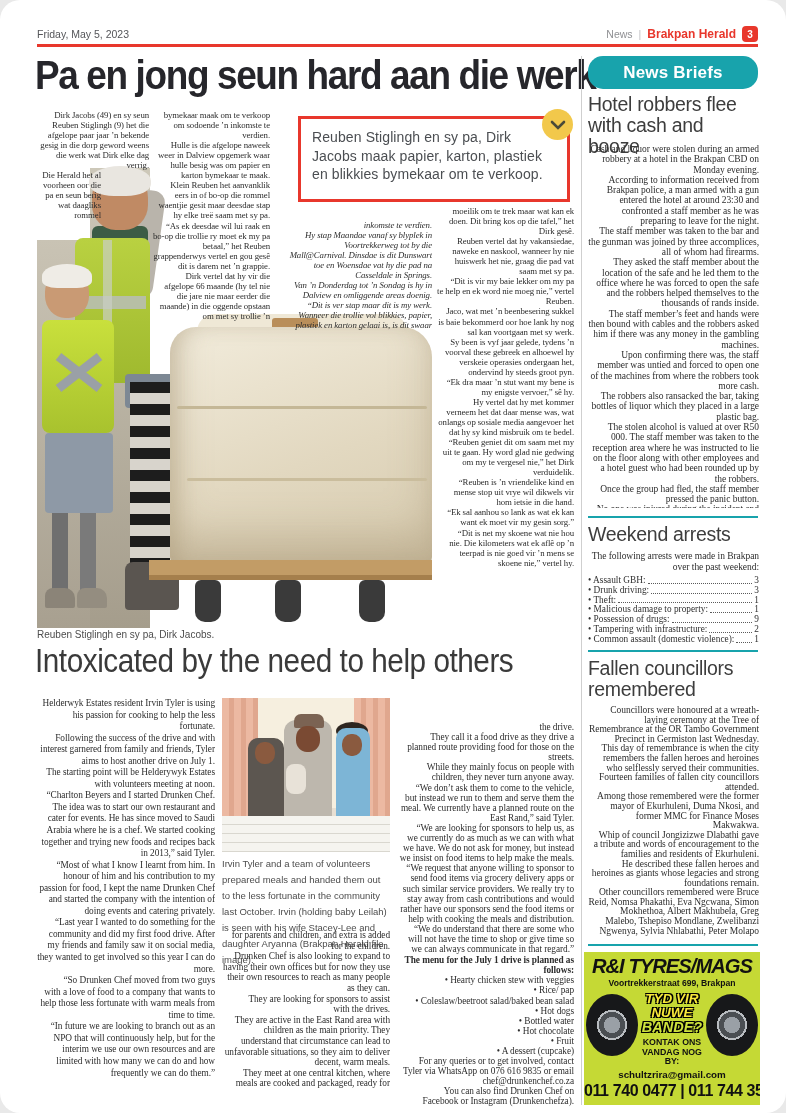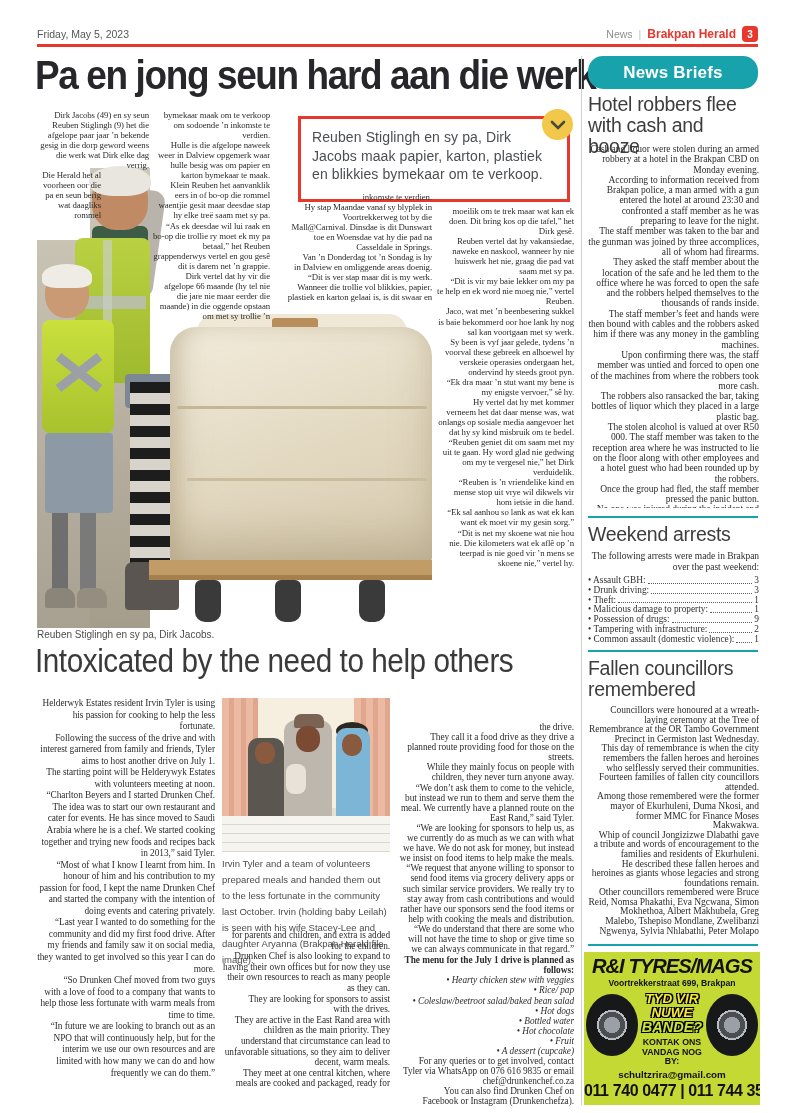--- a/index.html
+++ b/index.html
@@ -1,17 +1,17 @@
 <!DOCTYPE html>
 <html><head>
 <meta charset="utf-8">
 <style>
   html,body{margin:0;padding:0;background:#e9e9e9;}
   .page{position:relative;width:786px;height:1113px;background:#ffffff;overflow:hidden;
-        font-family:"Liberation Sans",sans-serif;color:#2f2f2f;}
+        font-family:"Liberation Sans",sans-serif;color:#2f2f2f;border-radius:20px;}
   .abs{position:absolute;}
 
   
   .date{left:37px;top:28px;font-size:10.5px;color:#55565a;}
   .mh-right{right:28px;top:26px;display:flex;align-items:center;gap:6px;font-size:10.5px;}
   .mh-section{color:#8f9093;}
   .mh-sep{color:#c3c4c6;}
   .mh-paper{color:#e8372c;font-weight:bold;font-size:12px;}
   .mh-page{background:#e8372c;color:#fff;font-weight:bold;font-size:10px;width:16px;height:16px;
            border-radius:4px;display:flex;align-items:center;justify-content:center;}
@@ -24,21 +24,21 @@
       color:#3a3a3a;transform:scaleX(.9);transform-origin:left top;white-space:nowrap;}
 
   
   .serif{font-family:"Liberation Serif",serif;color:#2d2d2d;text-align:right;}
   .plist p{margin:0;}
   .plist p:not(:first-child){text-indent:8px;}
   .a1{font-size:8.8px;line-height:10.05px;letter-spacing:-.1px;overflow:hidden;}
   .col1{left:37px;top:110px;width:112px;height:126px;}
   .col1b{width:64px;}
   .col2{left:152px;top:110px;width:118px;height:218px;}
-  .col3{left:286px;top:192px;width:146px;height:110px;}
+  .col3{left:286px;top:220px;width:146px;height:110px;font-style:italic;}
   .col4{left:437px;top:206px;width:137px;height:424px;}
 
   
   .pq{left:298px;top:116px;width:272px;height:86px;border:3px solid #e8372c;background:#fff;
       padding:9px 11px;box-sizing:border-box;font-size:14px;line-height:18.5px;font-weight:500;
       color:#4b4e52;letter-spacing:.1px;}
   .chev{left:542px;top:109px;width:31px;height:31px;border-radius:50%;background:#f2c84b;
         display:flex;align-items:center;justify-content:center;cursor:pointer;}
   .chev svg{display:block;}
 
@@ -80,21 +80,21 @@
   .wheel{top:412px;width:26px;height:42px;background:#3a3a3a;border-radius:6px 6px 10px 10px;}
   .w1{left:158px;} .w2{left:238px;} .w3{left:322px;}
   .cap1{left:37px;top:629px;width:420px;font-size:10px;color:#4d4d4d;font-weight:500;}
 
   
   .a2{font-size:9.3px;letter-spacing:-.05px;overflow:hidden;}
   .colA{left:37px;top:698px;width:178px;height:407px;line-height:11.55px;}
   .colMid{left:222px;top:930px;width:168px;height:175px;line-height:10.6px;}
   .colB{left:398px;top:698px;width:176px;height:408px;line-height:10.1px;margin-top:24px;}
   .menu-head{font-weight:bold;margin-top:1px;}
-  .menu ul{margin:0;padding:0;list-style:none;font-style:italic;}
+  .menu ul{margin:0;padding:0;list-style:none;}
   .menu li{margin:0;padding-left:10px;}
   .menu li::before{content:"• ";margin-left:-8px;}
   .cap2{left:222px;top:856px;width:168px;font-size:9.5px;line-height:16px;color:#4d4d4d;font-weight:500;}
 
   
   .ph2{left:222px;top:698px;width:168px;height:154px;background:#e8dfd2;overflow:hidden;}
   .curtL{left:0;top:0;width:36px;height:120px;background:repeating-linear-gradient(90deg,#ecb9a2 0 7px,#e0a78e 7px 12px);}
   .curtR{left:132px;top:0;width:36px;height:120px;background:repeating-linear-gradient(90deg,#ecb9a2 0 7px,#e0a78e 7px 12px);}
   .win{left:36px;top:0;width:96px;height:110px;background:#f6efdf;}
   .p2-mom{left:26px;top:40px;width:36px;height:80px;border-radius:10px 10px 0 0;background:#5c5650;}

